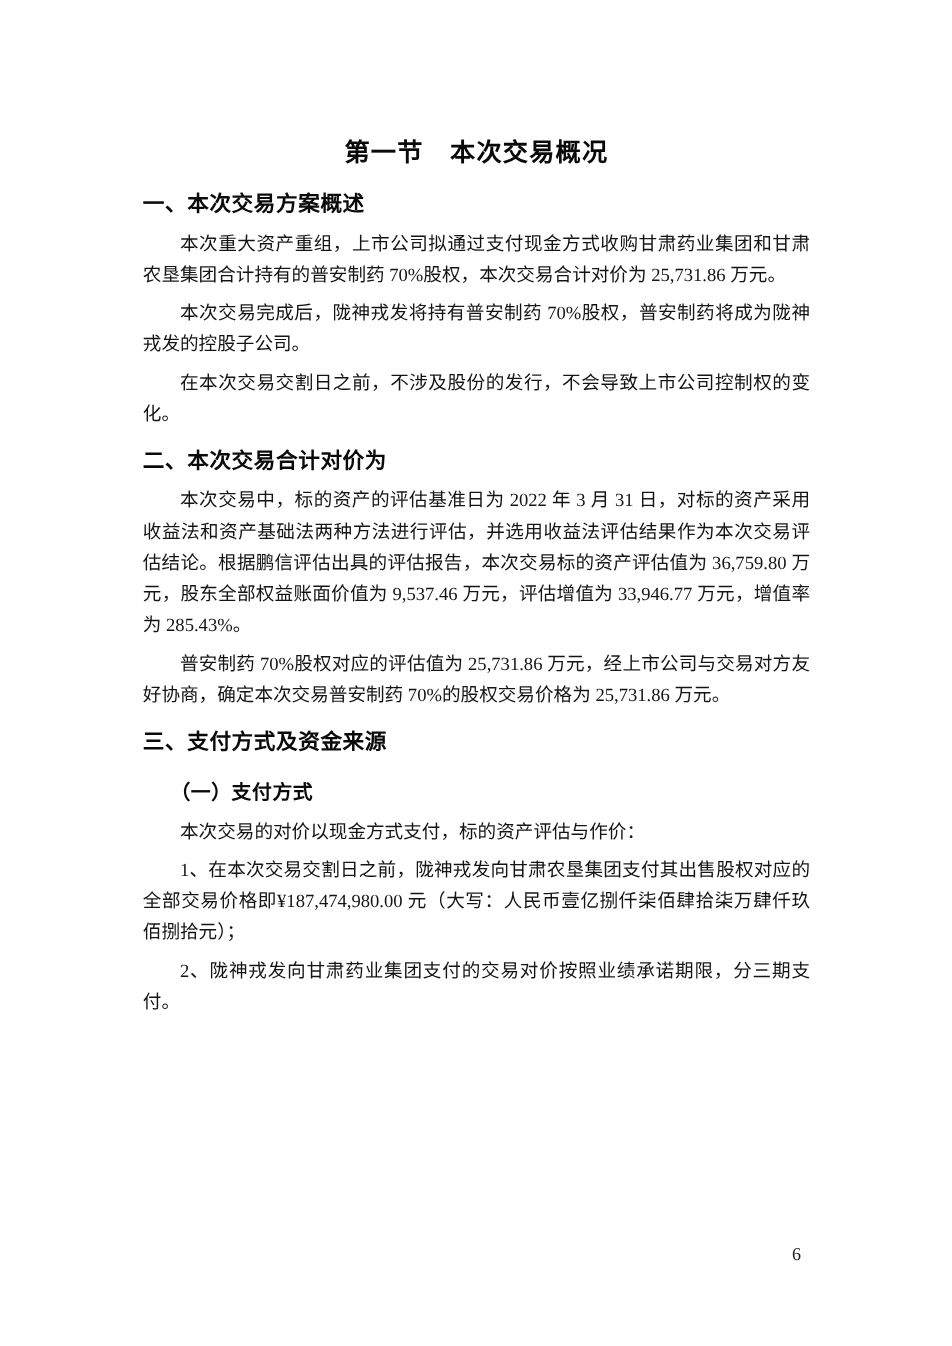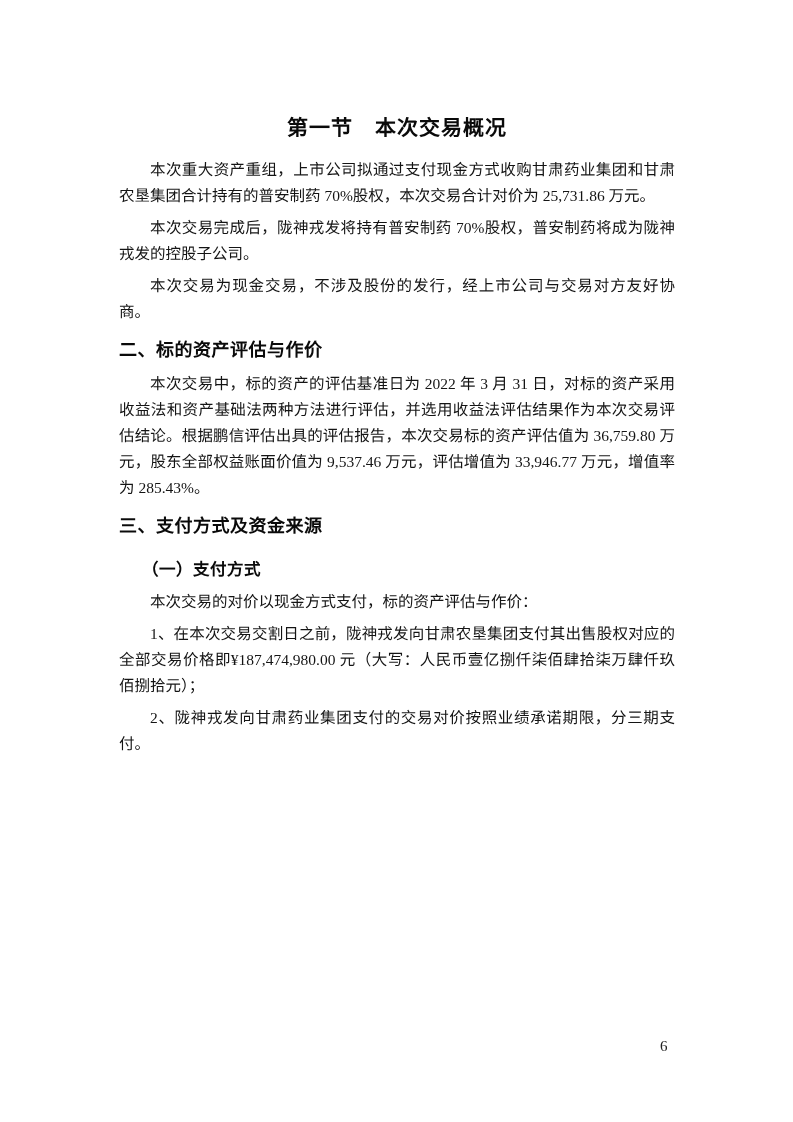--- a/index.html
+++ b/index.html
@@ -66,31 +66,33 @@
     font-family: "Liberation Serif", "DejaVu Serif", serif;
   }
 </style>
 </head>
 <body>
 
 <div class="page">
 
   <h1 class="chapter-title">第一节　本次交易概况</h1>
 
+  <h2 class="section-heading">一、本次交易方案概述</h2>
 
   <p class="body-para">本次重大资产重组，上市公司拟通过支付现金方式收购甘肃药业集团和甘肃农垦集团合计持有的普安制药 70%股权，本次交易合计对价为 25,731.86 万元。</p>
 
   <p class="body-para">本次交易完成后，陇神戎发将持有普安制药 70%股权，普安制药将成为陇神戎发的控股子公司。</p>
 
-  <p class="body-para">本次交易为现金交易，不涉及股份的发行，经上市公司与交易对方友好协商。</p>
+  <p class="body-para">在本次交易交割日之前，不涉及股份的发行，不会导致上市公司控制权的变化。</p>
 
-  <h2 class="section-heading">二、标的资产评估与作价</h2>
+  <h2 class="section-heading">二、本次交易合计对价为</h2>
 
   <p class="body-para">本次交易中，标的资产的评估基准日为 2022 年 3 月 31 日，对标的资产采用收益法和资产基础法两种方法进行评估，并选用收益法评估结果作为本次交易评估结论。根据鹏信评估出具的评估报告，本次交易标的资产评估值为 36,759.80 万元，股东全部权益账面价值为 9,537.46 万元，评估增值为 33,946.77 万元，增值率为 285.43%。</p>
 
+  <p class="body-para">普安制药 70%股权对应的评估值为 25,731.86 万元，经上市公司与交易对方友好协商，确定本次交易普安制药 70%的股权交易价格为 25,731.86 万元。</p>
 
   <h2 class="section-heading">三、支付方式及资金来源</h2>
 
   <h3 class="subsection-heading">（一）支付方式</h3>
 
   <p class="body-para">本次交易的对价以现金方式支付，标的资产评估与作价：</p>
 
   <p class="body-para">1、在本次交易交割日之前，陇神戎发向甘肃农垦集团支付其出售股权对应的全部交易价格即¥187,474,980.00 元（大写：人民币壹亿捌仟柒佰肆拾柒万肆仟玖佰捌拾元）；</p>
 
   <p class="body-para">2、陇神戎发向甘肃药业集团支付的交易对价按照业绩承诺期限，分三期支付。</p>

